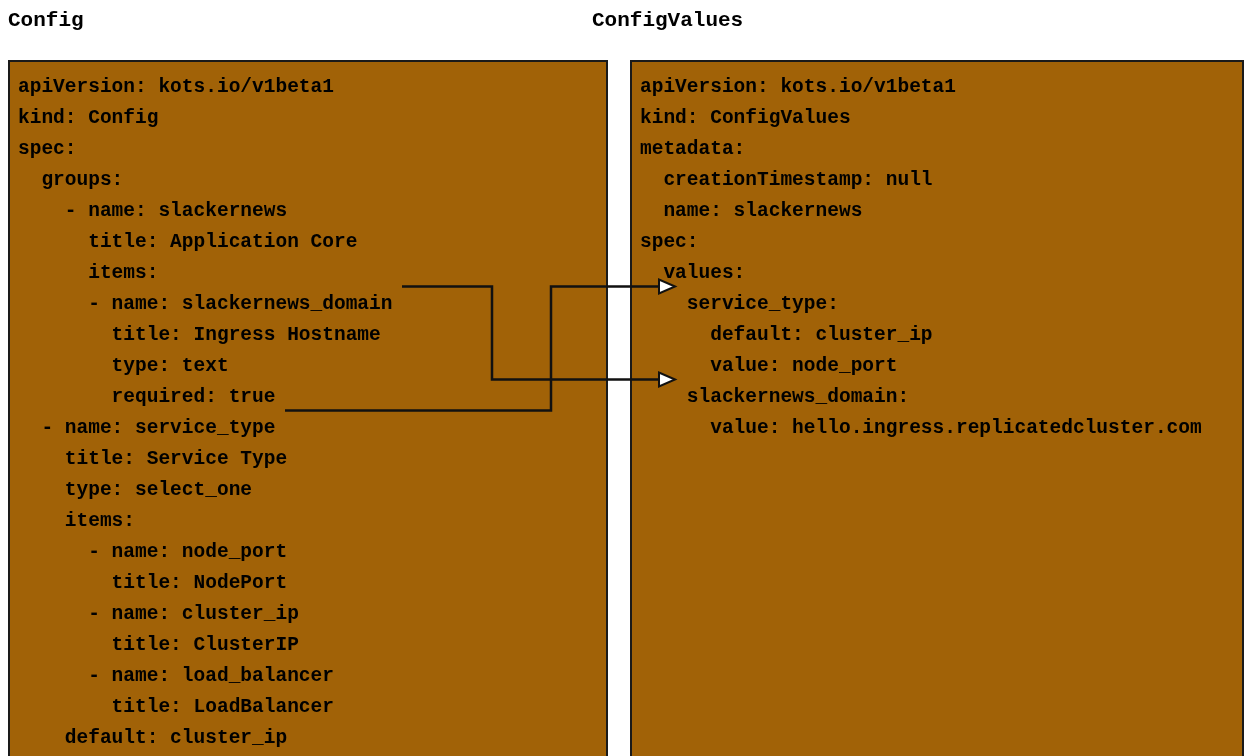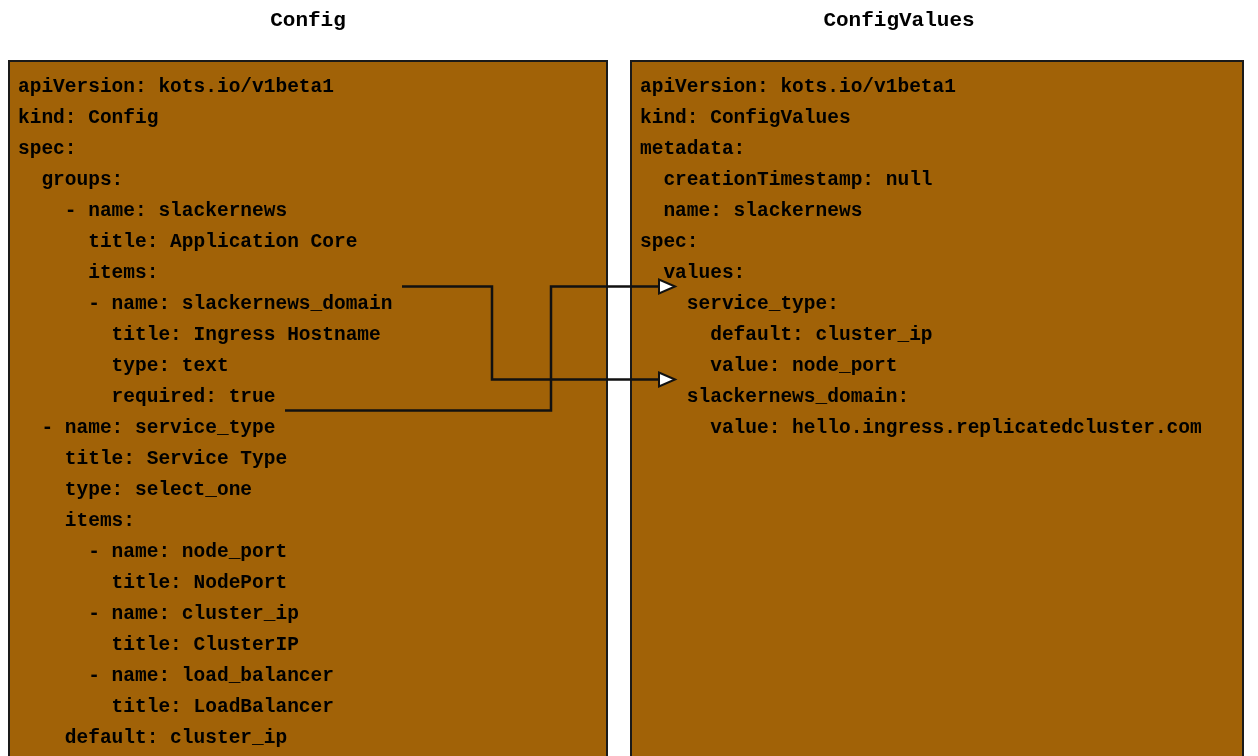--- a/index.html
+++ b/index.html
@@ -27,21 +27,21 @@
     font-size: 19.5px;
     line-height: 31px;
     color: #000000;
     white-space: pre;
   }
   .panel-title {
     position: absolute;
     top: 6px;
     height: 30px;
     line-height: 30px;
-    text-align: center;
+    text-align: left;
     font-family: "Liberation Mono", monospace;
     font-weight: bold;
     font-size: 21px;
     color: #000000;
   }
   #left-title  { left: 8px;   width: 600px; }
   #right-title { left: 592px; width: 614px; }
   #connector-overlay {
     position: absolute;
     left: 0; top: 0;

